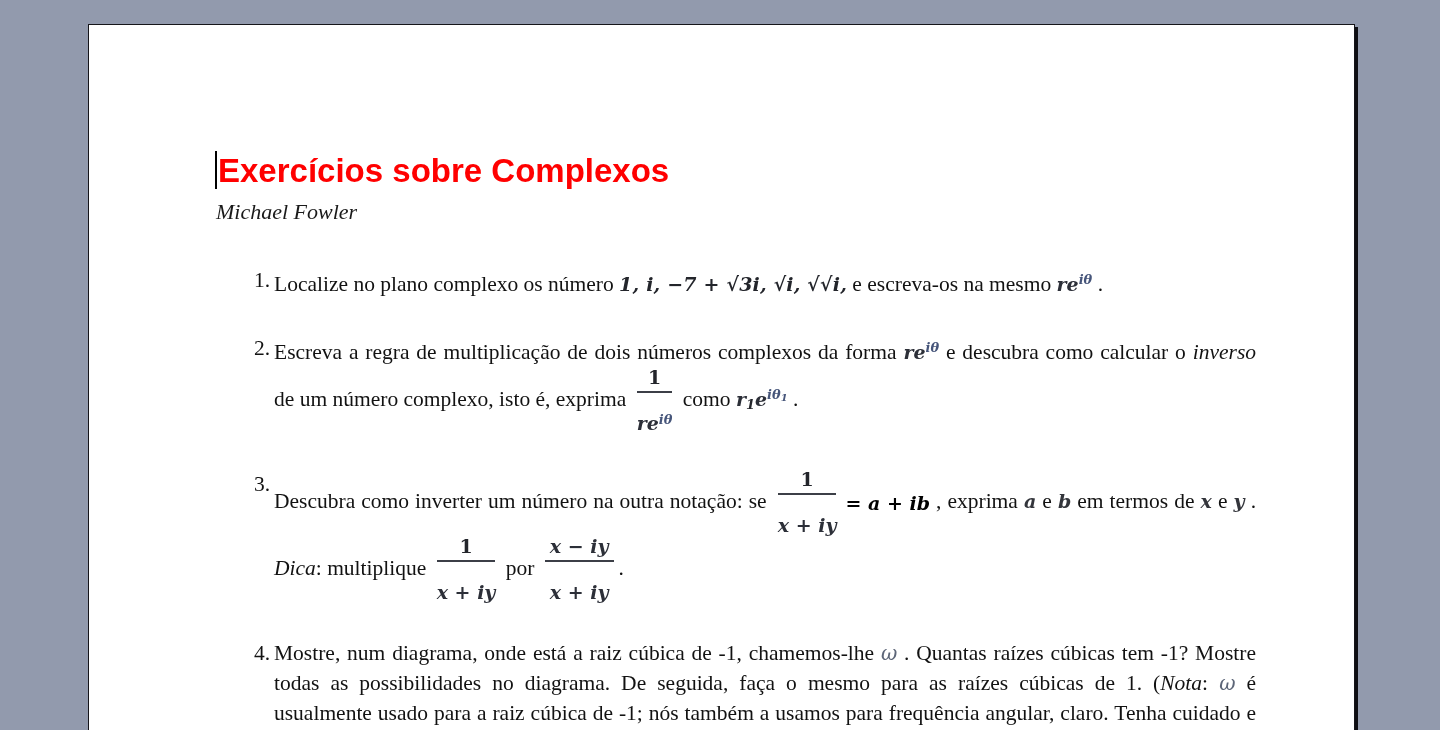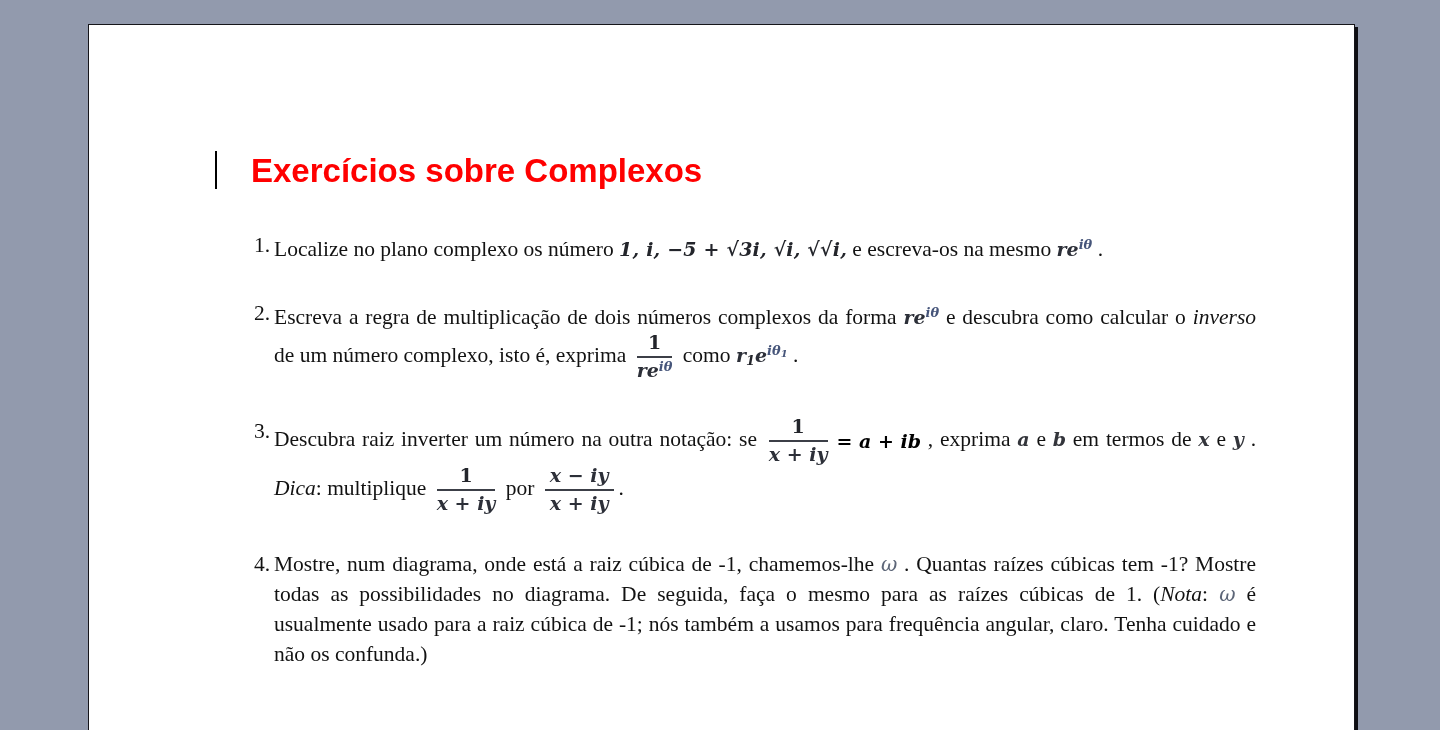--- a/index.html
+++ b/index.html
@@ -10,21 +10,21 @@
     background:#ffffff;border:1px solid #15151a;
     box-shadow:3px 3px 0 #0e0e13;
     box-sizing:border-box;
   }
   .content{position:absolute;left:0;top:0;right:0;}
 
   .title-row{margin:126px 0 0 126px;white-space:nowrap;}
   .caret{display:inline-block;width:2px;height:38px;background:#000;vertical-align:-7px;margin-right:1px;}
   h1.doc-title{
     display:inline;font-family:"Liberation Sans",sans-serif;font-weight:bold;
-    font-size:33px;color:#FF0000;letter-spacing:0px;margin:0;padding-left:33px;
+    font-size:33px;color:#FF0000;letter-spacing:0px;margin:0;
   }
   .author{margin:9px 0 0 127px;font-style:italic;font-size:22px;color:#1a1a1a;}
 
   .items{margin:40px 0 0 165px;width:1002px;}
   .item{display:flex;margin-bottom:34px;}
   .item .num{flex:none;width:20px;font-size:21.5px;line-height:30px;color:#121212;}
   .item .body{
     flex:1;font-size:21.5px;line-height:30px;color:#121212;
     text-align:justify;
   }
@@ -41,54 +41,55 @@
   .eqi sup{font-size:13px;vertical-align:7px;color:#46557a;font-weight:600;}
   .eqi sub{font-size:13px;vertical-align:-3px;font-weight:bold;color:#23252b;}
   .eqi sup .ss{font-size:10px;vertical-align:-2px;}
 
   .frac{
     display:inline-block;vertical-align:middle;text-align:center;
     font-family:"DejaVu Serif",serif;font-style:italic;font-weight:600;
     font-size:19px;color:#2c2f38;line-height:1.15;margin:0 5px;
   }
   .frac .fn{display:block;border-bottom:2px solid #3c3f47;padding:0 5px 2px;font-weight:bold;font-style:normal;color:#23252b;}
-  .frac .fd{display:block;padding-top:2px;white-space:nowrap;}
+  .frac .fd{display:block;padding-top:20px;white-space:nowrap;}
   .frac .fd sup{font-size:13px;vertical-align:6px;color:#46557a;}
 
   .eqgroup{display:inline-flex;align-items:center;vertical-align:middle;white-space:nowrap;}
   .eqtxt{font-family:"DejaVu Serif",serif;font-style:italic;font-weight:600;font-size:19px;color:#000000;margin-left:4px;}
 
   .vari{font-family:"DejaVu Serif",serif;font-style:italic;font-weight:600;font-size:19px;color:#33353b;}
   .omega{font-family:"DejaVu Serif",serif;font-style:italic;font-size:20px;color:#5d6678;}
   em.txt{font-style:italic;}
 </style>
 </head>
 <body>
 
 <div class="page">
   <div class="content">
 
     <div class="title-row"><span class="caret"></span><h1 class="doc-title">Exercícios sobre Complexos</h1></div>
 
+    <div class="author">Michael Fowler</div>
 
     <div class="items">
 
       <div class="item">
         <span class="num">1.</span>
-        <div class="body"><span>Localize no plano complexo os número </span><span class="eqb">1, i, −5 + √3i, √i, √√i,</span><span> e escreva-os na mesmo </span><span class="eqi"><span>re</span><sup>iθ</sup></span><span> .</span></div>
+        <div class="body"><span>Localize no plano complexo os número </span><span class="eqb">1, i, −7 + √3i, √i, √√i,</span><span> e escreva-os na mesmo </span><span class="eqi"><span>re</span><sup>iθ</sup></span><span> .</span></div>
       </div>
 
       <div class="item">
         <span class="num">2.</span>
         <div class="body"><span>Escreva a regra de multiplicação de dois números complexos da forma </span><span class="eqi"><span>re</span><sup>iθ</sup></span><span> e descubra como calcular o </span><em class="txt">inverso</em><span> de um número complexo, isto é, exprima </span><span class="frac"><span class="fn">1</span><span class="fd"><span>re</span><sup>iθ</sup></span></span><span> como </span><span class="eqi"><span>r</span><sub>1</sub><span>e</span><sup><span>iθ</span><span class="ss">1</span></sup></span><span> .</span></div>
       </div>
 
       <div class="item">
         <span class="num">3.</span>
-        <div class="body"><span>Descubra raiz inverter um número na outra notação: se </span><span class="eqgroup">
+        <div class="body"><span>Descubra como inverter um número na outra notação: se </span><span class="eqgroup">
               <span class="frac">
                 <span class="fn">1</span>
                 <span class="fd">x + iy</span>
               </span>
               <span class="eqtxt">= a + ib</span>
             </span><span> , exprima </span><span class="vari">a</span><span>  e </span><span class="vari">b</span><span>  em termos de </span><span class="vari">x</span><span>  e </span><span class="vari">y</span><span> . </span><em class="txt">Dica</em><span>: multiplique </span><span class="frac"><span class="fn">1</span><span class="fd">x + iy</span></span><span> por </span><span class="frac"><span class="fn" style="font-style:italic;font-weight:600;color:#2c2f38;">x − iy</span><span class="fd">x + iy</span></span><span>.</span></div>
       </div>
 
       <div class="item">
         <span class="num">4.</span>

